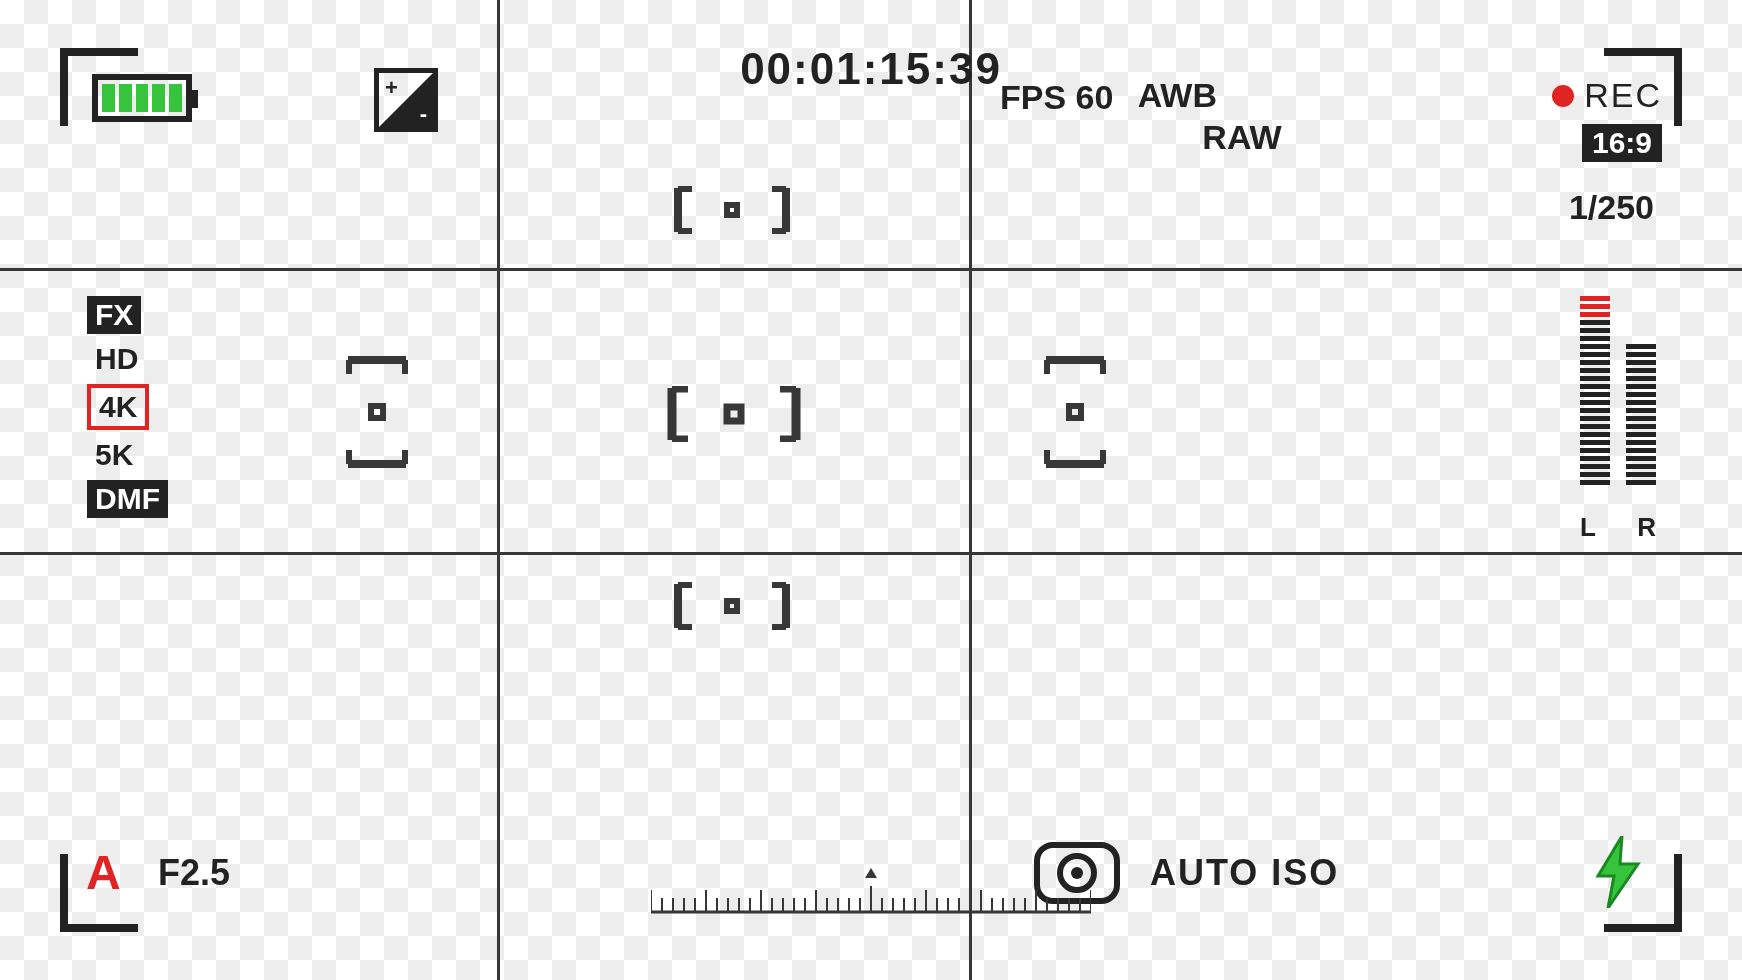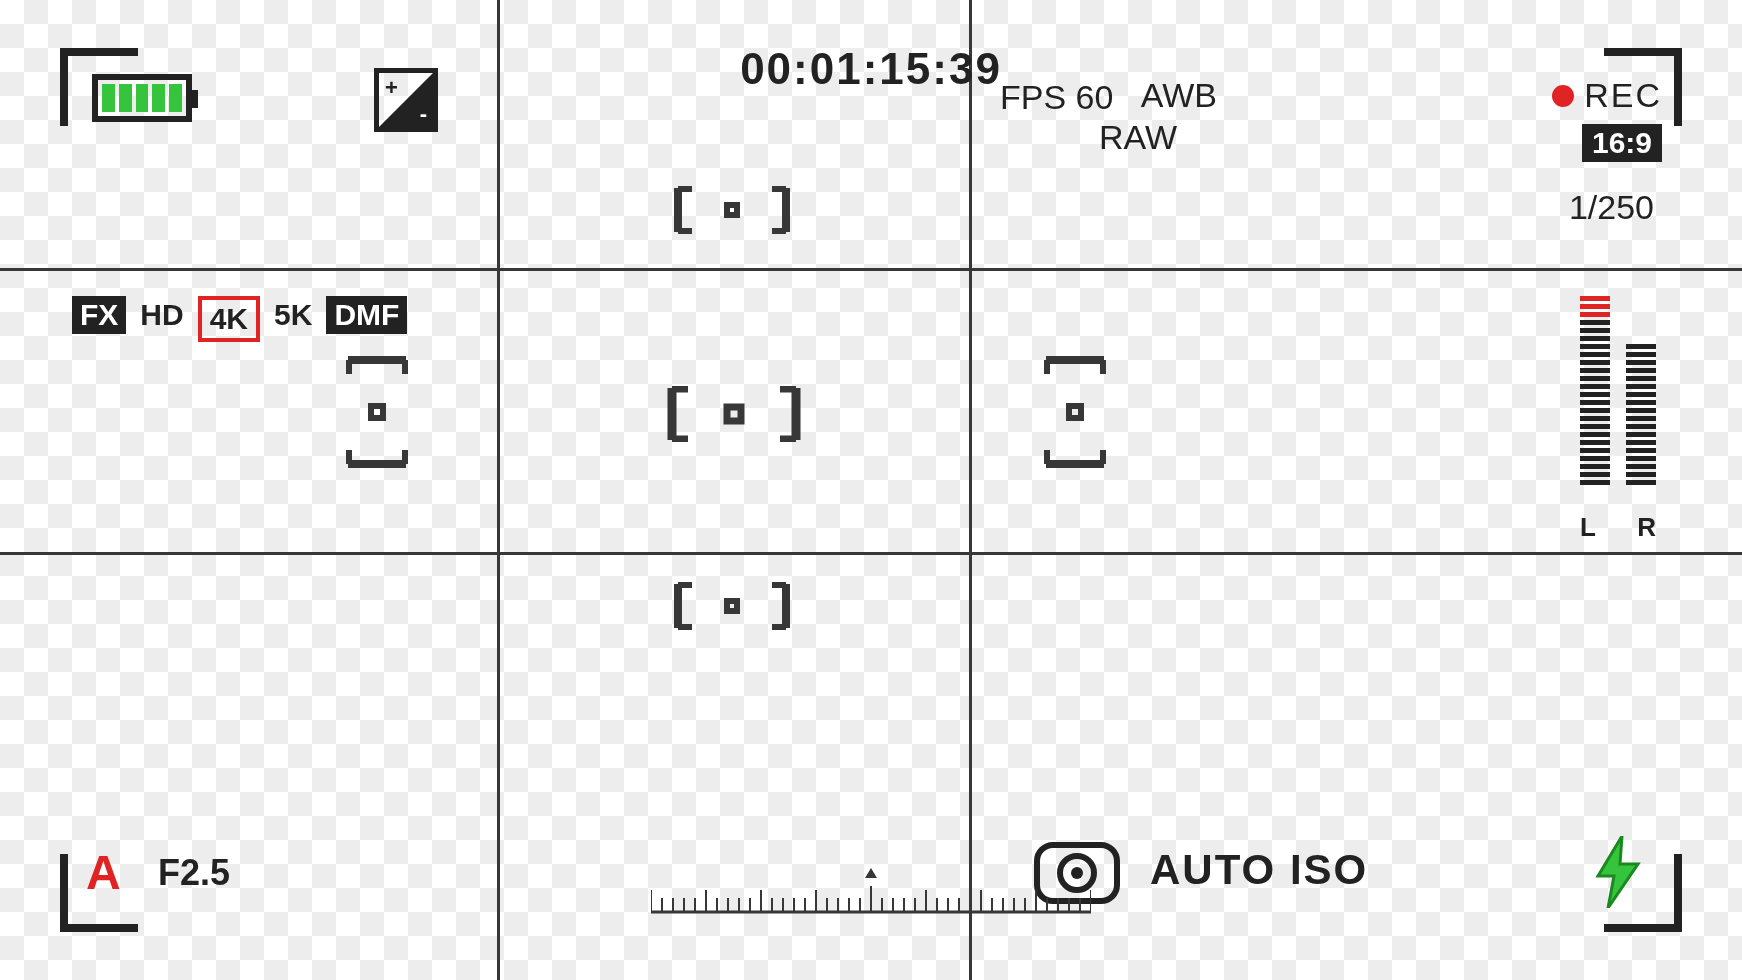--- a/index.html
+++ b/index.html
@@ -24,21 +24,21 @@
 
   
   .corner{position:absolute;width:78px;height:78px}
   .corner::before,.corner::after{content:"";position:absolute;background:#222}
   .tl{top:48px;left:60px}.tl::before{top:0;left:0;width:78px;height:8px}.tl::after{top:0;left:0;width:8px;height:78px}
   .tr{top:48px;right:60px}.tr::before{top:0;right:0;width:78px;height:8px}.tr::after{top:0;right:0;width:8px;height:78px}
   .bl{bottom:48px;left:60px}.bl::before{bottom:0;left:0;width:78px;height:8px}.bl::after{bottom:0;left:0;width:8px;height:78px}
   .br{bottom:48px;right:60px}.br::before{bottom:0;right:0;width:78px;height:8px}.br::after{bottom:0;right:0;width:8px;height:78px}
 
   .abs{position:absolute}
-  .txt{color:#222;font-weight:400}
+  .txt{color:#222;font-weight:700}
   .chip{background:#222;color:#fff;padding:2px 10px;font-weight:700}
   .red{color:#e02424}
 
   
   .battery{top:74px;left:92px;width:100px;height:48px;border:6px solid #222;display:flex;gap:4px;padding:4px}
   .battery::after{content:"";position:absolute;right:-12px;top:10px;width:8px;height:18px;background:#222}
   .battery .cell{flex:1;background:#35c43c}
   .autodro{top:58px;left:238px;text-align:center}
   .autodro .lbl{font-size:34px;font-weight:700;color:#222;letter-spacing:1px}
   .autodro .chip{font-size:30px;display:inline-block;margin-top:2px}
@@ -46,40 +46,40 @@
   .expcomp .tri{position:absolute;right:0;bottom:0;width:0;height:0;border-left:54px solid transparent;border-bottom:54px solid #222}
   .expcomp .plus{position:absolute;top:2px;left:6px;font-size:22px;font-weight:900;color:#222}
   .expcomp .minus{position:absolute;bottom:0px;right:6px;font-size:22px;font-weight:900;color:#fff}
 
   
   .timecode{top:44px;left:0;right:0;text-align:center;font-size:44px;font-weight:700;color:#222;letter-spacing:2px}
 
   
   .fps{top:78px;left:1000px;font-size:34px}
   .awb{top:76px;left:1097px;font-size:34px;text-align:right;width:120px}
-  .raw{top:118px;left:1099px;font-size:34px;text-align:left;width:120px}
+  .raw{top:118px;left:1182px;font-size:34px;text-align:center;width:120px}
   .recblock{top:76px;right:80px;display:flex;align-items:center;gap:10px}
   .recdot{width:22px;height:22px;border-radius:50%;background:#e02424}
   .reclbl{font-size:34px;font-weight:400;color:#222;letter-spacing:2px}
   .aspect{top:124px;right:80px;font-size:30px}
   .shutter{top:188px;right:88px;font-size:34px}
 
   
-  .modestack{top:296px;left:72px;display:flex;gap:6px;align-items:flex-start}
+  .modestack{top:296px;left:87px;display:flex;flex-direction:column;gap:6px;align-items:flex-start}
   .modestack span{font-size:30px;font-weight:700;color:#222;padding:2px 8px}
   .modestack .inv{background:#222;color:#fff}
   .modestack .boxed{border:4px solid #e02424;color:#222}
 
   
   .amode{bottom:80px;left:86px;font-size:48px;font-weight:900}
   .fstop{bottom:86px;left:158px;font-size:36px;font-weight:600;color:#222}
 
   
   .meter{bottom:72px;left:1034px}
-  .autoiso{bottom:86px;left:1150px;font-size:42px;font-weight:600;color:#222;letter-spacing:2px}
+  .autoiso{bottom:86px;left:1150px;font-size:36px;font-weight:600;color:#222;letter-spacing:2px}
   .flash{bottom:68px;right:100px}
 
   
   .focus{position:absolute}
   .focus svg{display:block}
 
   
   .audio{top:296px;right:86px;display:flex;gap:16px;align-items:flex-end}
   .bar{width:30px;display:flex;flex-direction:column;gap:3px}
   .seg{height:5px;background:#222}

